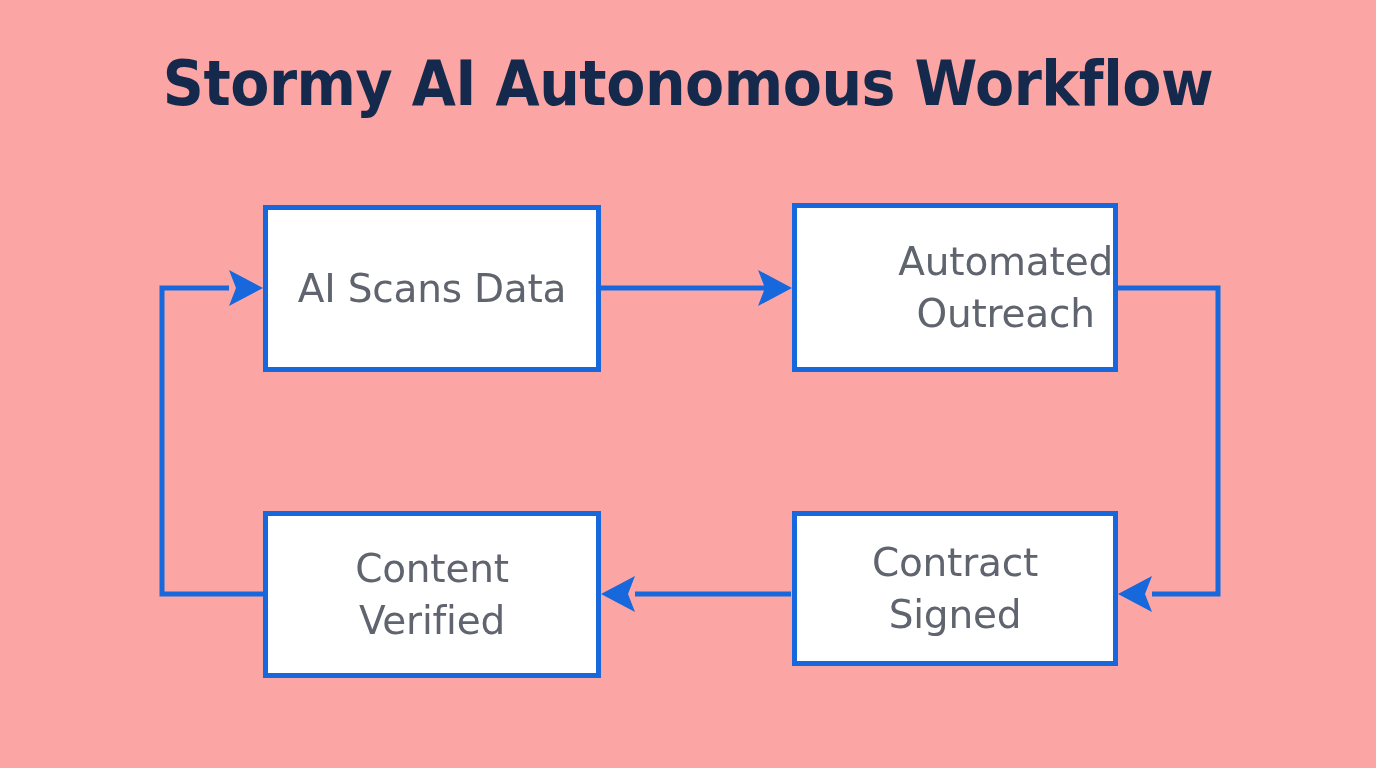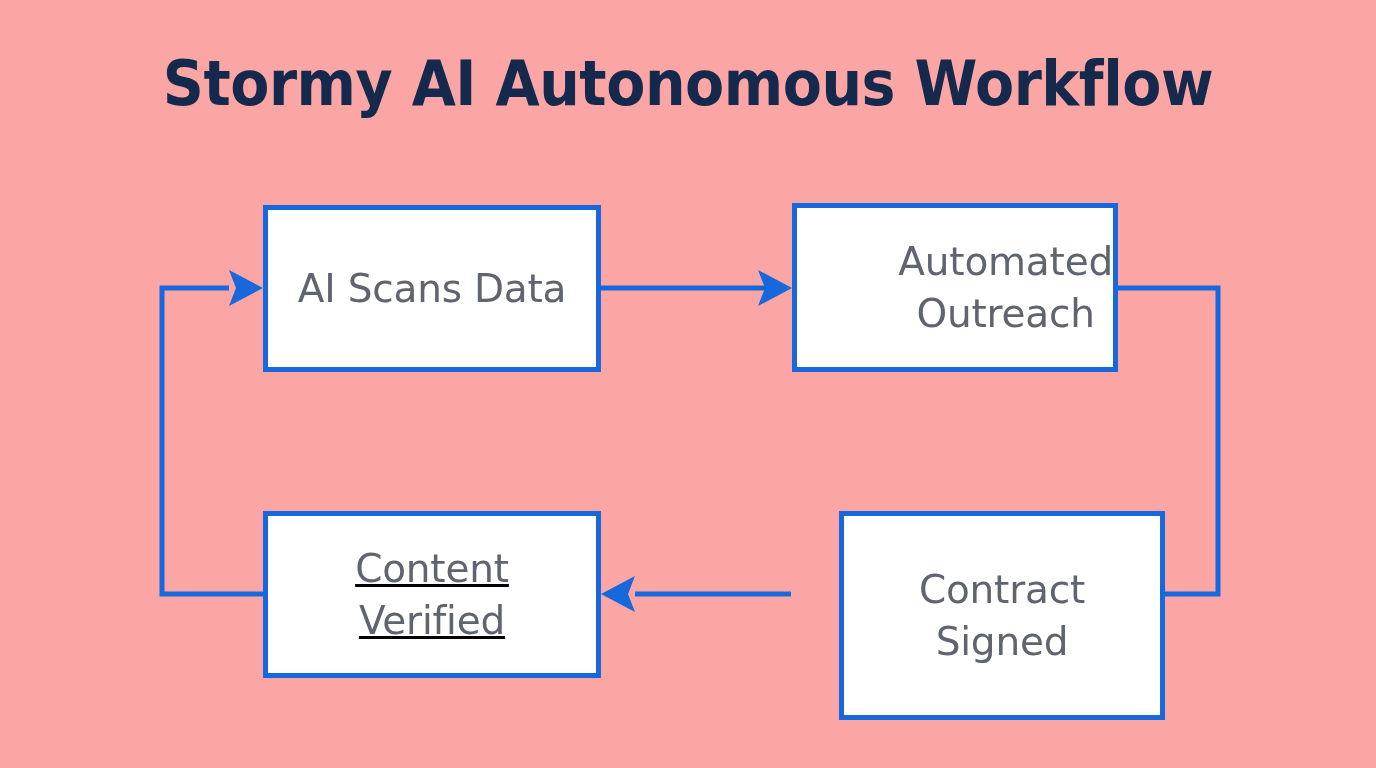--- a/index.html
+++ b/index.html
@@ -58,22 +58,22 @@
     font-size: 39px;
     line-height: 52px;
     font-weight: 400;
     color: #5f646e;
     text-align: center;
     white-space: pre-line;
     letter-spacing: -0.2px;
   }
   #node-ai-scans-data  { left: 263px; top: 205px; width: 338px; height: 167px; }
   #node-automated-outreach { left: 792px; top: 203px; width: 326px; height: 169px; justify-content: flex-end; }
-  #node-content-verified   { left: 263px; top: 511px; width: 338px; height: 167px; text-decoration: underline; }
-  #node-contract-signed    { left: 839px; top: 511px; width: 326px; height: 209px; align-items: center; }
+  #node-content-verified   { left: 263px; top: 511px; width: 338px; height: 167px; }
+  #node-contract-signed    { left: 792px; top: 511px; width: 326px; height: 155px; align-items: center; }
 </style>
 </head>
 <body>
 
 <div id="canvas">
 
   <div id="page-title">Stormy AI Autonomous Workflow</div>
 
   <svg id="flow-connectors" viewBox="0 0 1376 768" xmlns="http://www.w3.org/2000/svg">
 

